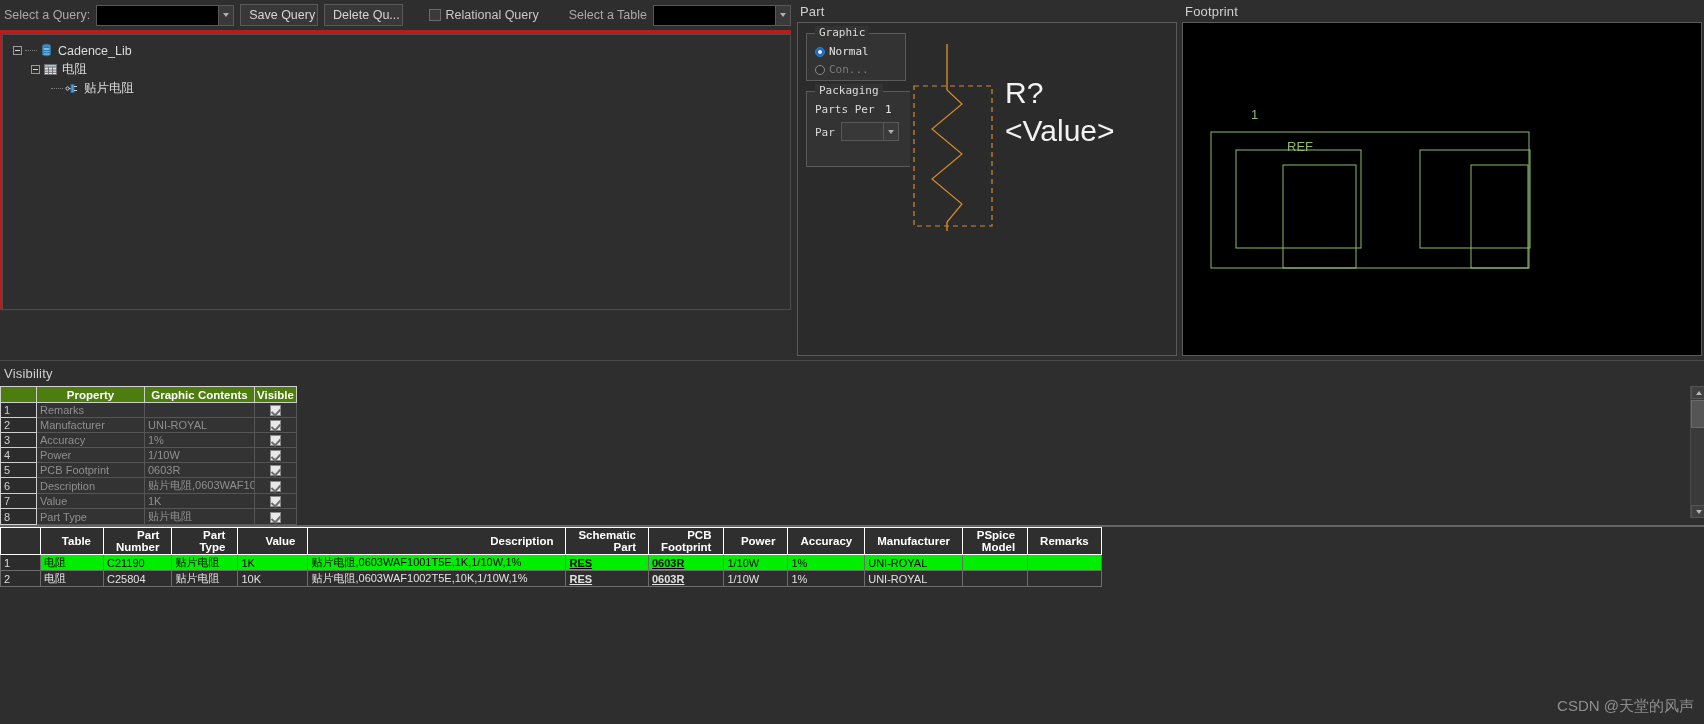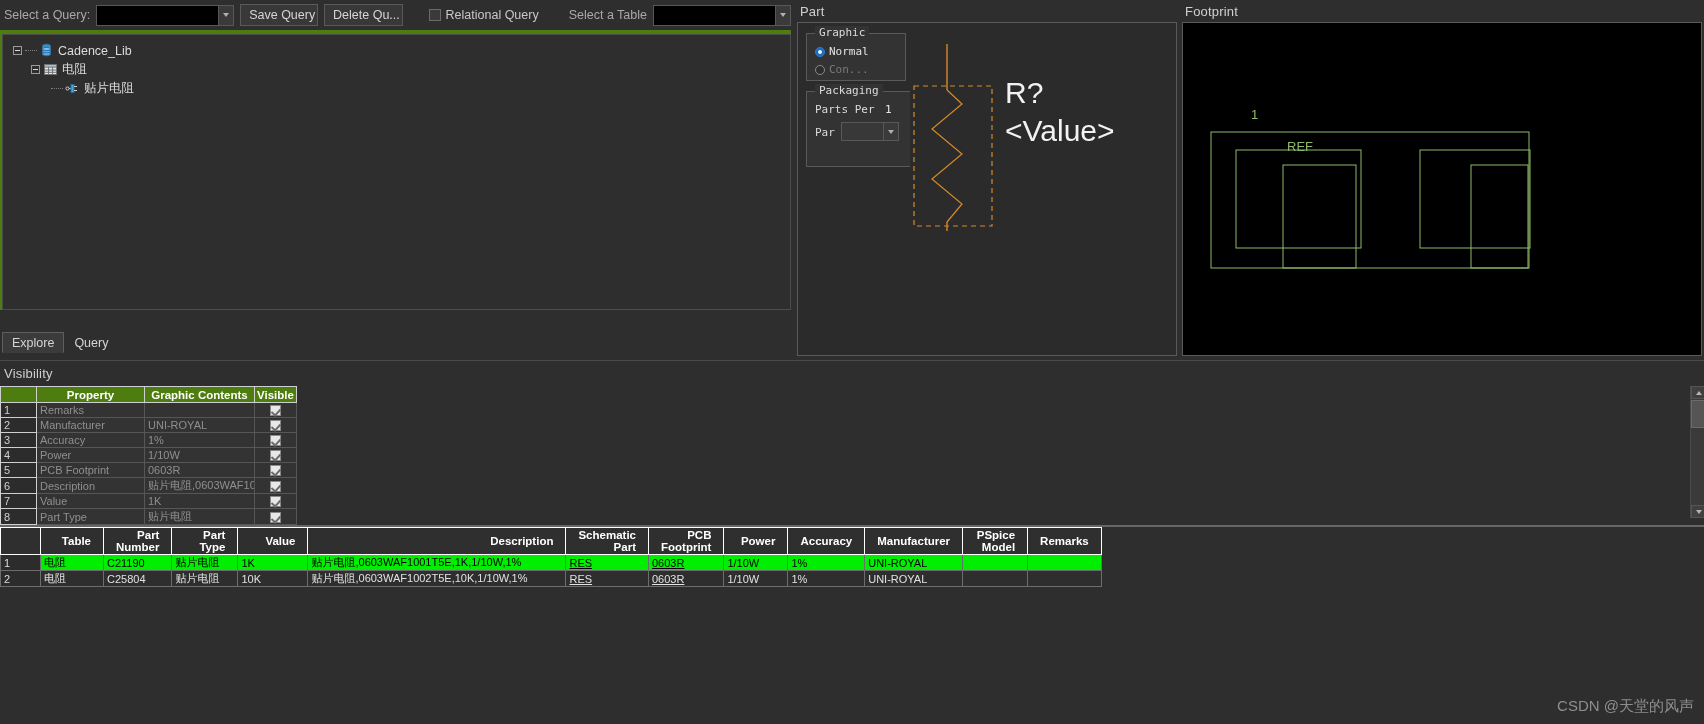--- a/index.html
+++ b/index.html
@@ -28,21 +28,21 @@
     position: absolute;
     background: #2b2b2b;
     border: 1px solid #4a4a4a;
   }
 
   
   #explorer-title { left: 4px; top: 4px; }
   #explorer-body {
     left: 2px; top: 22px;
     width: 791px; height: 310px;
-    background: #4d7c0f;
+    background: #b91c1c;
     border: none;
   }
   .query-bar {
     position: absolute;
     left: 0; top: 0;
     width: 791px; height: 30px;
     display: flex;
     align-items: center;
     gap: 0px;
     background: #2e2e2e;
@@ -384,21 +384,21 @@
     font-family: "Liberation Sans", sans-serif;
   }
   tr.row-sel td { background: #00ef00; color: #000; }
   tr.row-norm td { background: #2e2e2e; color: #e2e2e2; }
   td.rnum {
     background: #2c2c2c !important;
     color: #dedede !important;
     border: 1px solid #cfcfcf;
     text-align: left;
   }
-  .ulink { text-decoration: underline; }
+  .ulink { text-decoration: underline; font-weight: bold; }
 
   
   #watermark {
     position: absolute;
     right: 10px; bottom: 8px;
     font-size: 15px;
     color: #8e8e8e;
     font-family: "Liberation Sans", sans-serif;
   }
   .divider-h {
@@ -479,24 +479,20 @@
             <rect x="6" y="3.5" width="3" height="8" fill="#4aa3dd" stroke="#2b6e9e"></rect>
             <line x1="9" y1="5.5" x2="12" y2="5.5" stroke="#cfcfcf"></line>
             <line x1="9" y1="9.5" x2="12" y2="9.5" stroke="#cfcfcf"></line>
           </svg>
         </span>
         <span>贴片电阻</span>
       </div>
 
     </div>
 
-    <div id="explore-tabs">
-      <span class="tab active">Explore</span>
-      <span class="tab">Query</span>
-    </div>
   </div>
 
   <div class="panel-title" id="part-title">Part</div>
 
   <div class="panel-body" id="part-body">
 
     <div class="groupbox" id="gb-graphic">
       <span class="gtitle">Graphic</span>
       <span class="radio-row" style="left:8px; top:11px; color:#e4e4e4;">
         <span class="radio on"></span>

